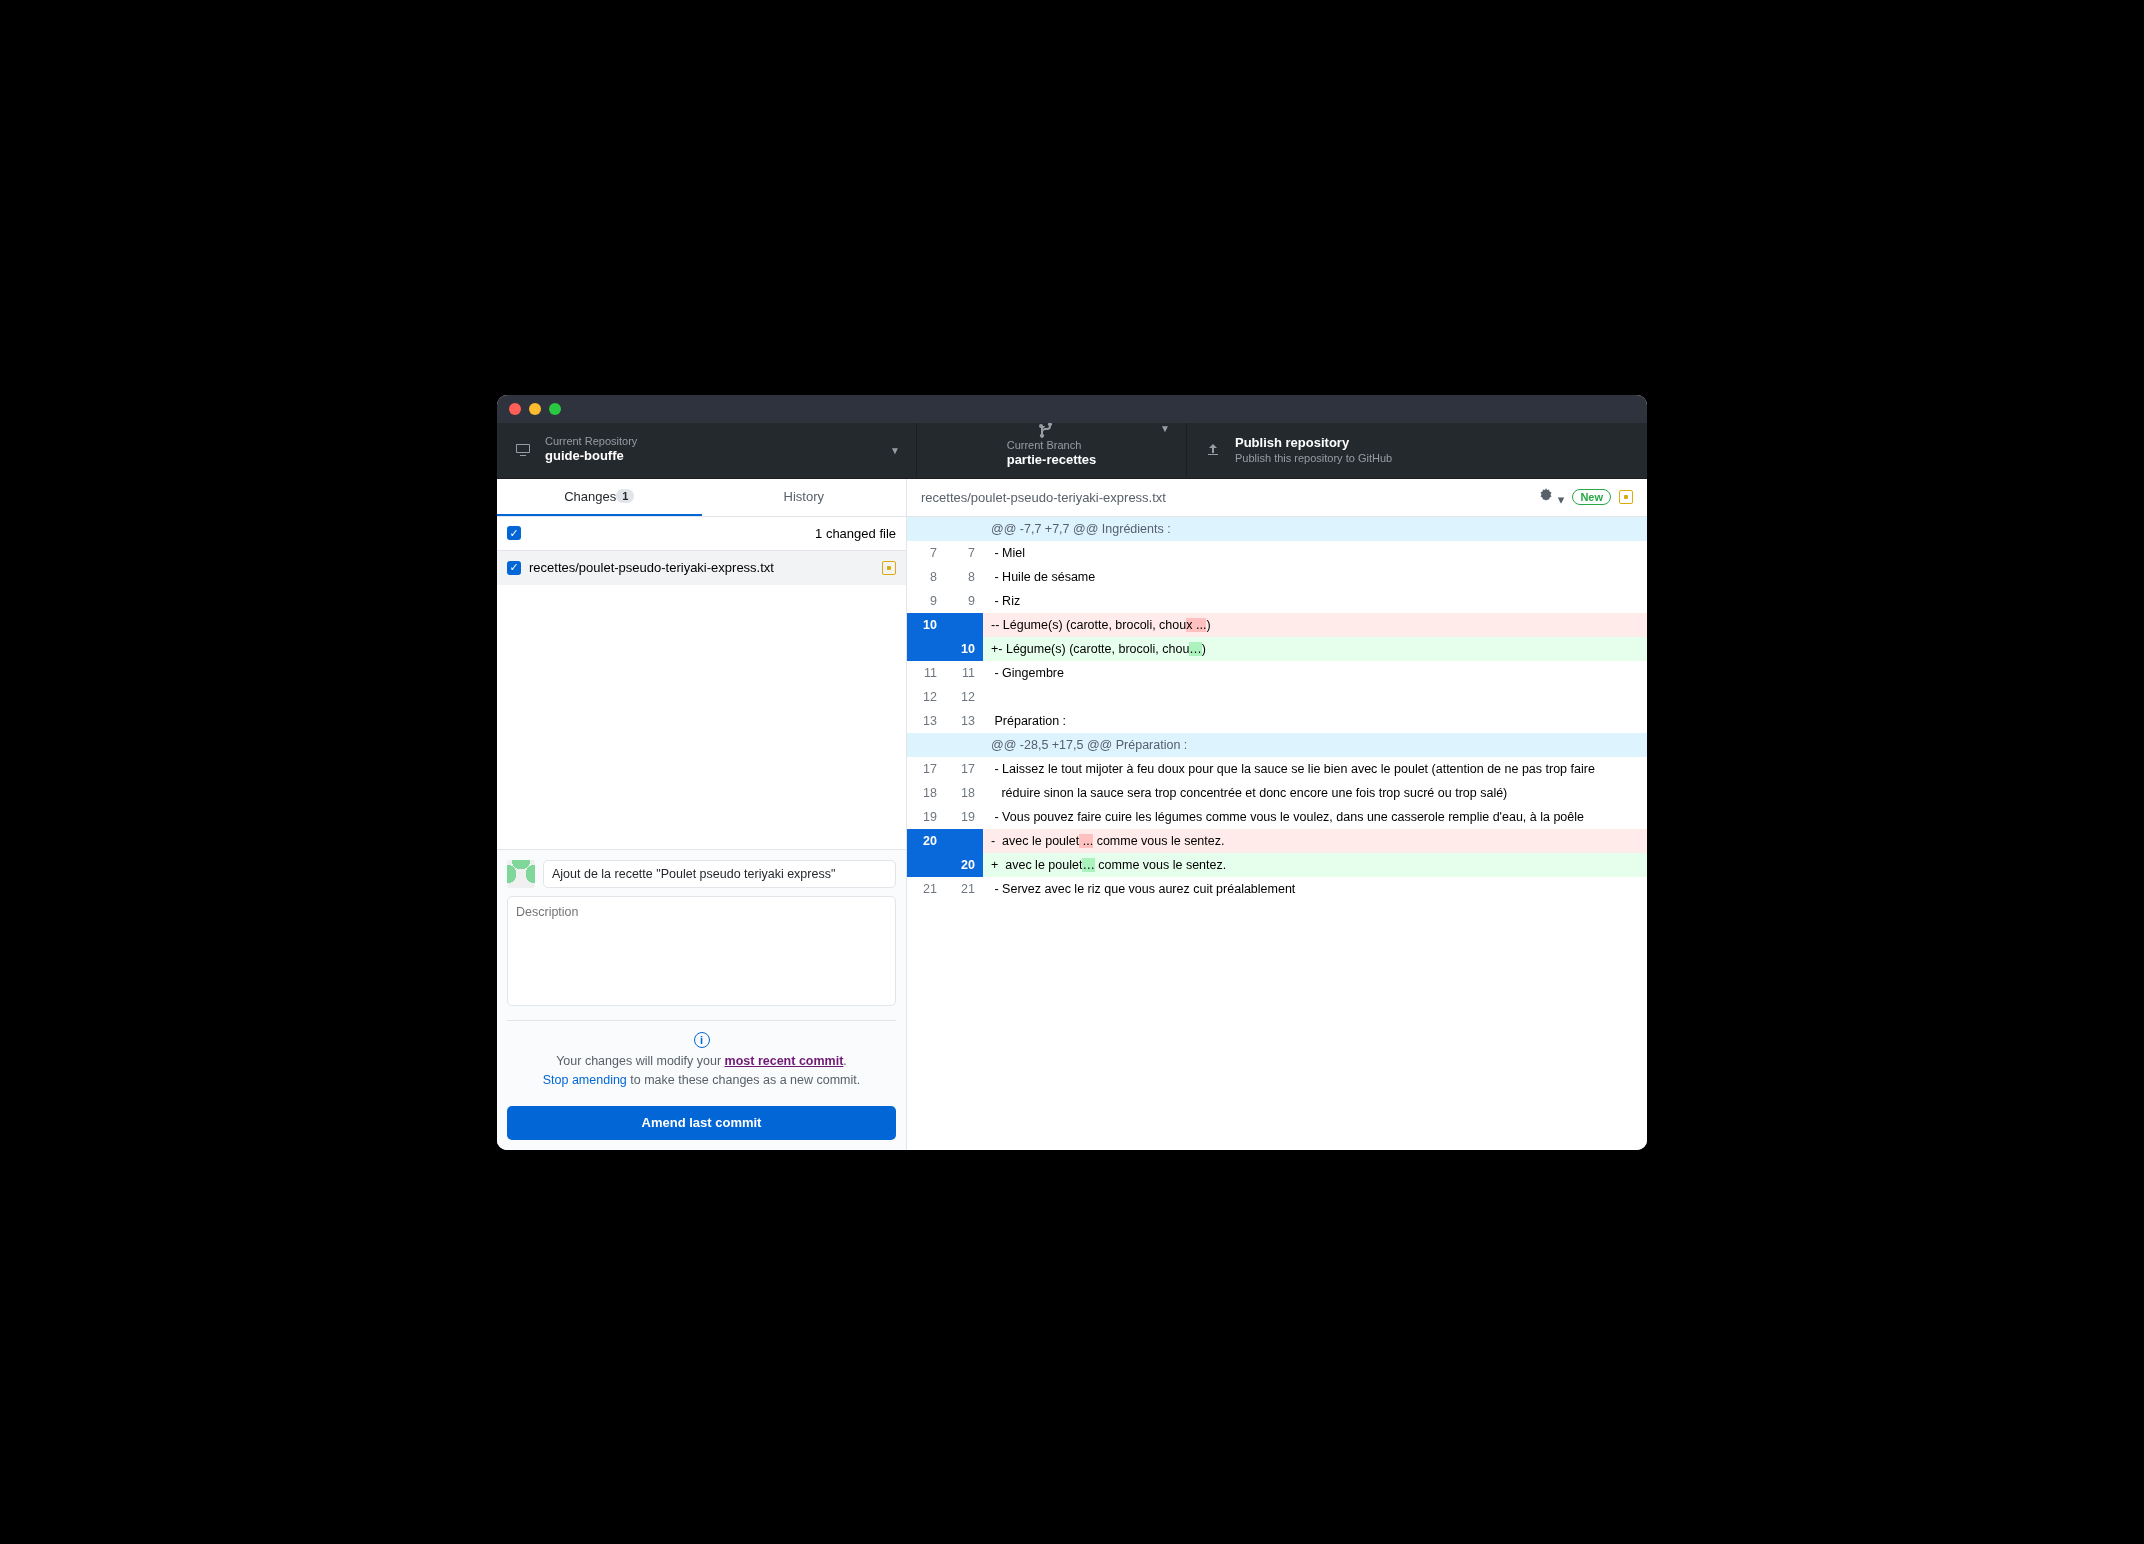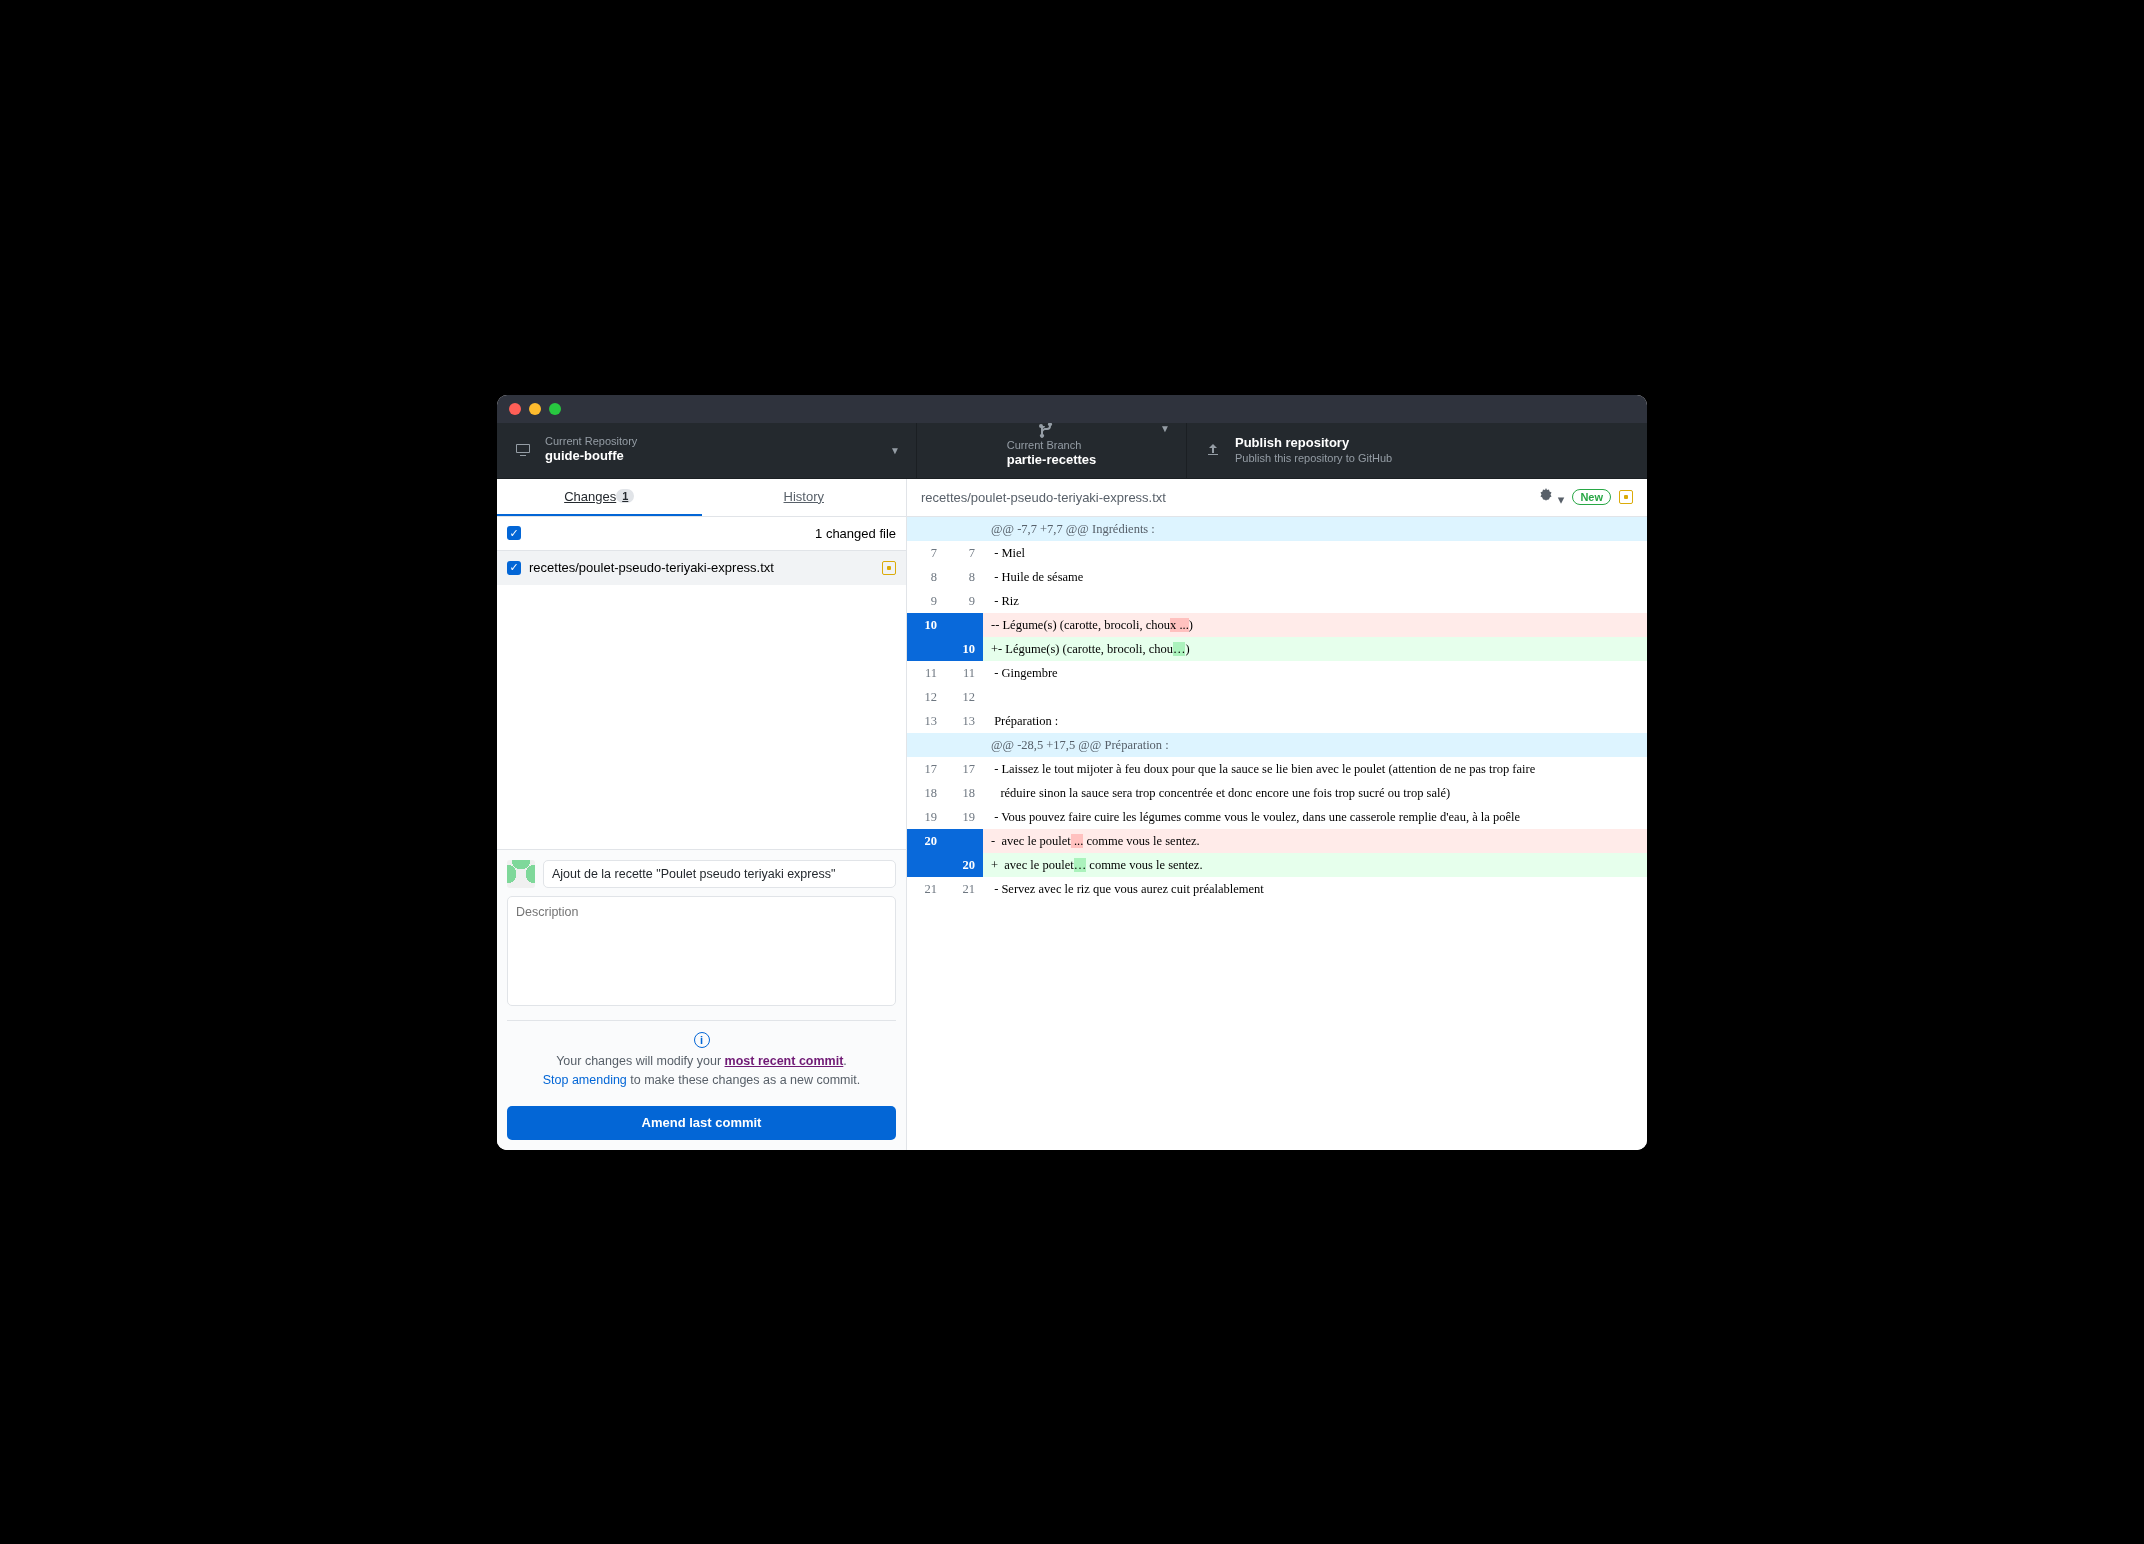--- a/index.html
+++ b/index.html
@@ -12,21 +12,21 @@
 .tbseg { display:flex; align-items:center; padding:0 16px; border-right:1px solid #1b1f23; position:relative; cursor:pointer; }
 .tbseg.repo{width:420px;} .tbseg.branch{width:270px;flex-direction:column;}
 .tbseg.publish{flex:1; border-right:none;}
 .tbicon{width:20px;display:flex;justify-content:center;margin-right:12px;color:#959da5;}
 .tbtext .lbl{font-size:11px;color:#959da5;line-height:1.2;}
 .tbtext .val{font-size:13px;font-weight:600;line-height:1.3;}
 .chev{position:absolute;right:16px;color:#959da5;font-size:10px;}
 .body{flex:1;display:flex;min-height:0;}
 .sidebar{width:410px;border-right:1px solid #e1e4e8;display:flex;flex-direction:column;background:#fff;}
 .tabs{display:flex;height:38px;border-bottom:1px solid #e1e4e8;}
-.tab{flex:1;display:flex;align-items:center;justify-content:center;font-size:13px;cursor:pointer;color:#586069;border-bottom:2px solid transparent;text-decoration:underline;}
+.tab{flex:1;display:flex;align-items:center;justify-content:center;font-size:13px;cursor:pointer;color:#586069;border-bottom:2px solid transparent;}
 .tab.active{color:#24292e;border-bottom:2px solid #0366d6;font-weight:500;}
 .badge{background:#e1e4e8;color:#24292e;border-radius:9px;font-size:11px;padding:1px 6px;font-weight:600;}
 .changeshdr{height:34px;display:flex;align-items:center;padding:0 10px;border-bottom:1px solid #e1e4e8;font-size:13px;}
 .changeshdr .txt{flex:1;text-align:right;}
 .filerow{height:34px;display:flex;align-items:center;padding:0 10px;font-size:13px;background:#f1f3f5;gap:8px;}
 .checkbox{width:14px;height:14px;background:#0366d6;border-radius:3px;display:flex;align-items:center;justify-content:center;color:#fff;font-size:11px;flex-shrink:0;}
 .fstat{width:14px;height:14px;border:1.5px solid #dbab09;border-radius:2px;display:flex;align-items:center;justify-content:center;margin-left:auto;}
 .fstat .dot{width:4px;height:4px;background:#dbab09;border-radius:1px;}
 .filelist{flex:1;}
 .commitbox{border-top:1px solid #e1e4e8;padding:10px;background:#fafbfc;}
@@ -37,21 +37,21 @@
 .amendinfo{text-align:center;padding:10px 0;font-size:12.5px;color:#586069;line-height:1.5;border-top:1px solid #e1e4e8;margin-top:10px;}
 .amendinfo .infoicon{display:inline-flex;width:16px;height:16px;border:1.5px solid #0366d6;border-radius:50%;color:#0366d6;align-items:center;justify-content:center;font-size:11px;font-weight:700;margin-bottom:4px;}
 .amendinfo b{color:#701a75;text-decoration:underline;}
 .amendinfo a{color:#0366d6;text-decoration:none;cursor:pointer;}
 .commitbtn{width:100%;height:34px;background:#0366d6;color:#fff;border:none;border-radius:5px;font-size:13px;font-weight:600;cursor:pointer;margin-top:6px;}
 .diffpane{flex:1;display:flex;flex-direction:column;min-width:0;}
 .diffhdr{height:38px;display:flex;align-items:center;padding:0 14px;border-bottom:1px solid #e1e4e8;font-size:13px;color:#586069;gap:8px;}
 .diffhdr .path{flex:1;}
 .diffhdr .gear{color:#586069;cursor:pointer;}
 .newbadge{border:1.5px solid #28a745;color:#28a745;border-radius:10px;font-size:11px;padding:1px 7px;font-weight:600;}
-.difflines{flex:1;overflow:auto;font-family:Liberation Serif, serif;font-size:12.5px;line-height:24px;background:#fff;}
+.difflines{flex:1;overflow:auto;font-family:Liberation Sans, sans-serif;font-size:12.5px;line-height:24px;background:#fff;}
 .dl{display:flex;min-height:24px;}
 .lno{width:38px;text-align:right;padding-right:8px;color:#6e7781;flex-shrink:0;user-select:none;background:#fff;}
 .lno.selold, .lno.selnew.oonly{background:#0969da;color:#fff;font-weight:600;}
 .lcontent{flex:1;padding-left:8px;white-space:pre-wrap;word-break:break-all;}
 .dl.hunk .lno{background:#ddf4ff;}
 .dl.hunk .lcontent{background:#ddf4ff;color:#57606a;}
 .dl.del .lcontent{background:#ffebe9;}
 .dl.add .lcontent{background:#e6ffec;}
 .hlred{background:#ffc1bf;}
 .hlgrn{background:#abf2bc;}

